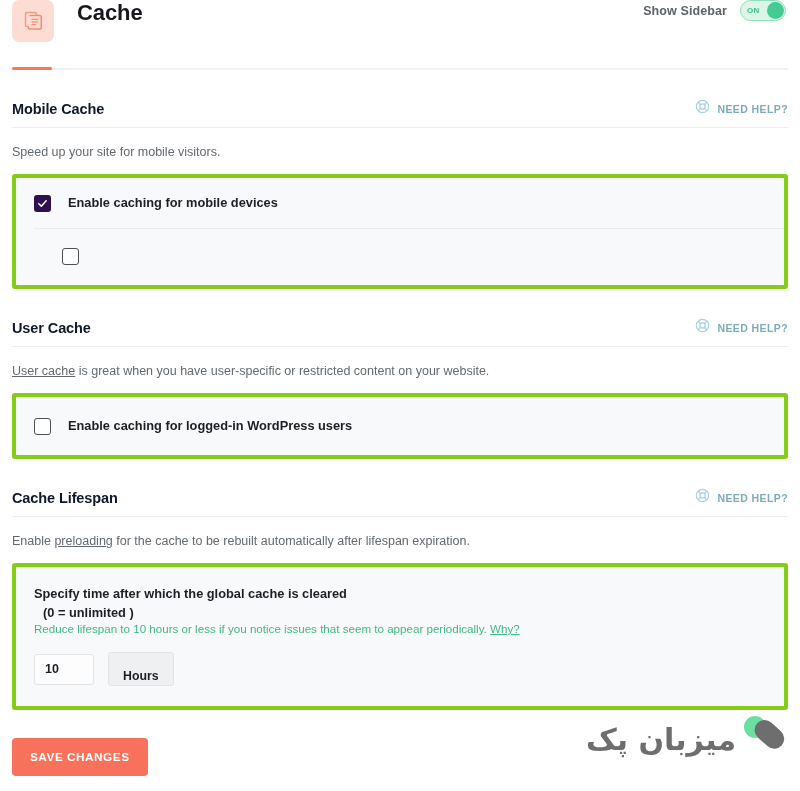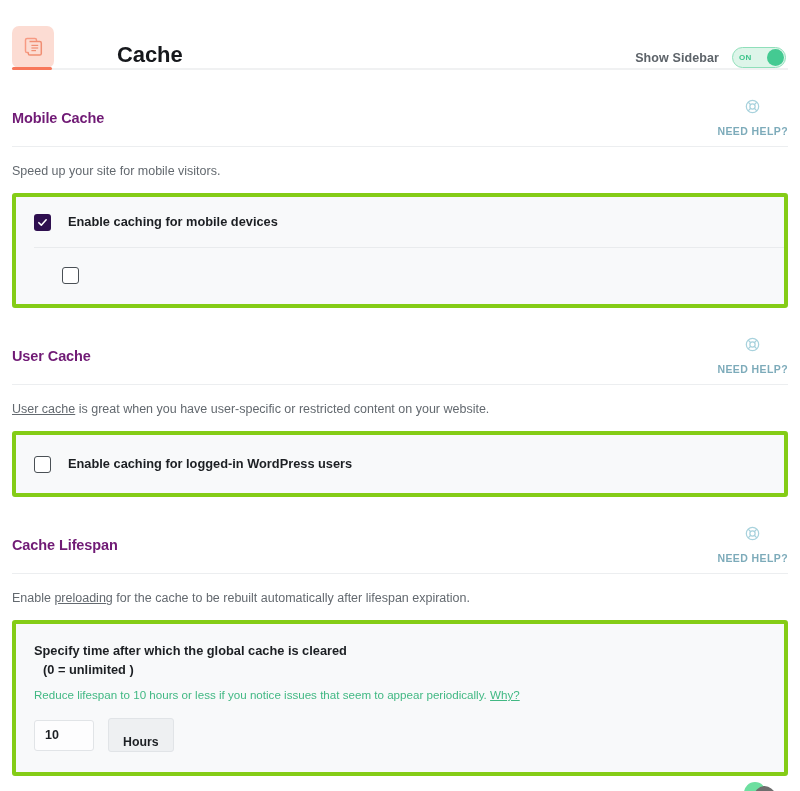--- a/index.html
+++ b/index.html
@@ -10,23 +10,22 @@
     color: #2f3337;
     overflow: hidden;
   }
   .page { position: relative; width: 800px; height: 791px; background: #fff; }
 
   
   .header {
     position: relative;
     height: 68px;
     display: flex;
-    align-items: flex-end;
+    align-items: flex-start;
     padding: 0 14px 0 12px;
-    gap: 40px;
   }
   .title-icon {
     width: 42px; height: 42px;
     background: #fcdcd3;
     border-radius: 7px;
     display: flex; align-items: center; justify-content: center;
     flex: 0 0 auto;
   }
   .page-title {
     font-size: 22px;
@@ -41,21 +40,21 @@
     align-items: center;
     gap: 13px;
   }
   .sidebar-label {
     font-size: 12.5px;
     font-weight: bold;
     color: #5d6369;
     letter-spacing: 0.1px;
   }
   .toggle {
-    width: 54px; height: 21px;
+    width: 46px; height: 21px;
     border-radius: 11px;
     background: #ddf5e9;
     border: 1px solid #8fdfba;
     display: flex; align-items: center;
     justify-content: flex-start;
     position: relative;
     cursor: pointer;
   }
   .toggle-text {
     font-size: 8px;
@@ -92,30 +91,29 @@
 
   .sec-head {
     display: flex;
     align-items: center;
     padding-top: 29px;
     padding-bottom: 9px;
   }
   .sec-title {
     font-size: 14.5px;
     font-weight: bold;
-    color: #701a75;
+    color: #0f172a;
     letter-spacing: -0.1px;
   }
   .need-help {
     margin-left: auto;
     display: flex;
     align-items: center;
     gap: 7px;
     cursor: pointer;
-    flex-direction: column;
   }
   .need-help-text {
     font-size: 10.5px;
     font-weight: bold;
     color: #7dabba;
     letter-spacing: 0.4px;
   }
   .sec-rule { height: 1px; background: #eceef0; }
 
   .sec-desc {
@@ -186,21 +184,21 @@
   .lifespan-body { padding: 17px 18px 20px 18px; }
   .lifespan-title {
     font-size: 12.8px;
     font-weight: bold;
     color: #1c1f23;
     line-height: 19px;
   }
   .lifespan-note {
     font-size: 11.6px;
     color: #41b883;
-    margin-top: 9px;
+    margin-top: 0;
   }
   .lifespan-note a { color: #41b883; text-decoration: underline; }
   .lifespan-controls {
     display: flex;
     align-items: center;
     gap: 14px;
     margin-top: 17px;
   }
   .num-input {
     width: 60px; height: 31px;

